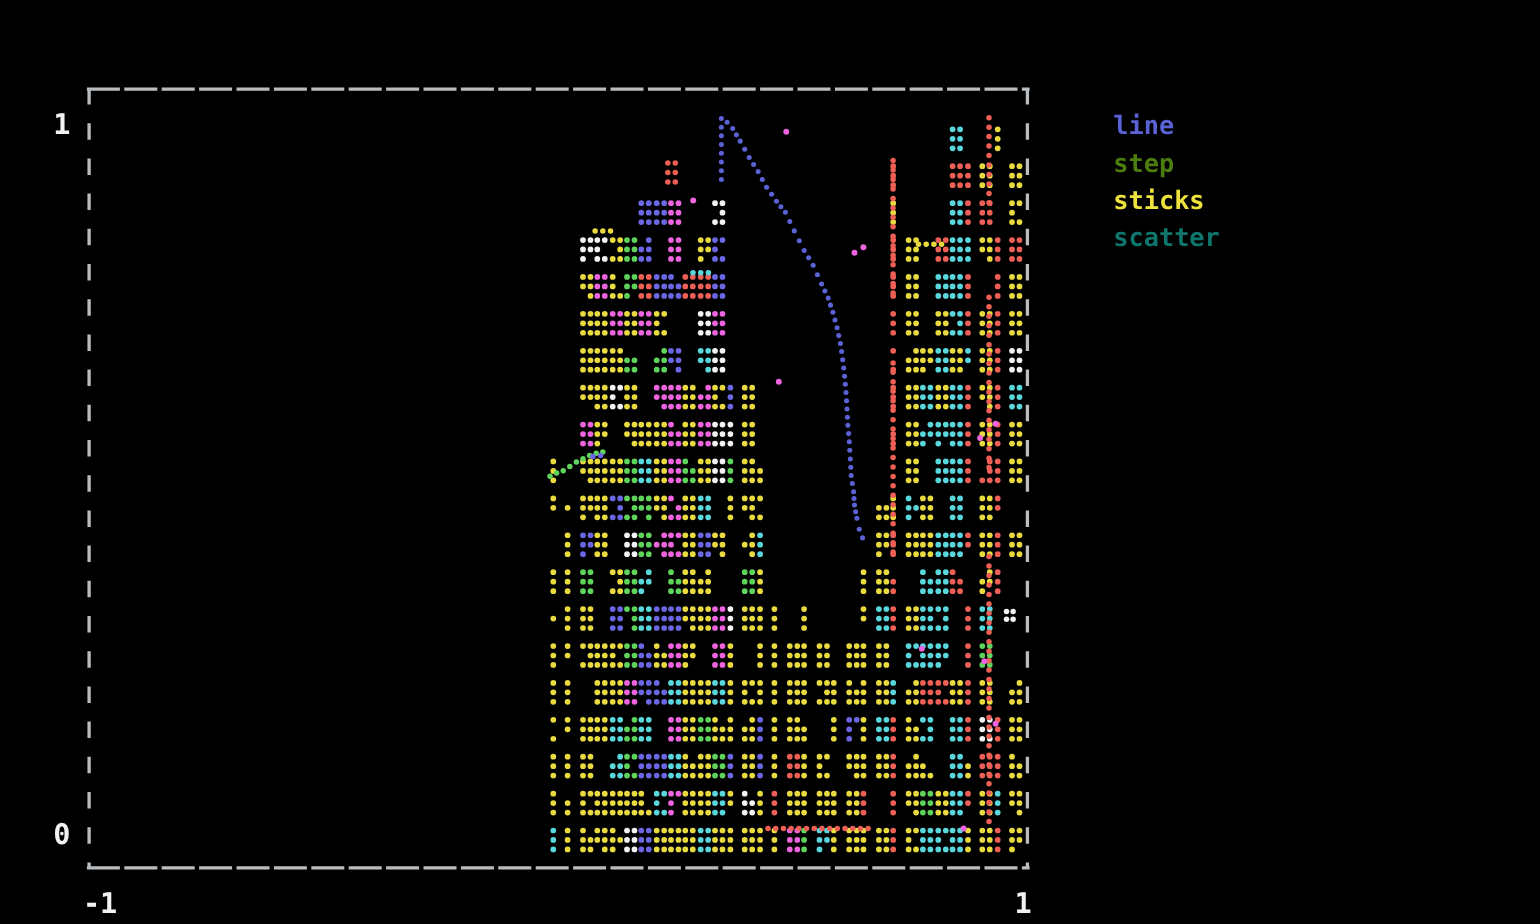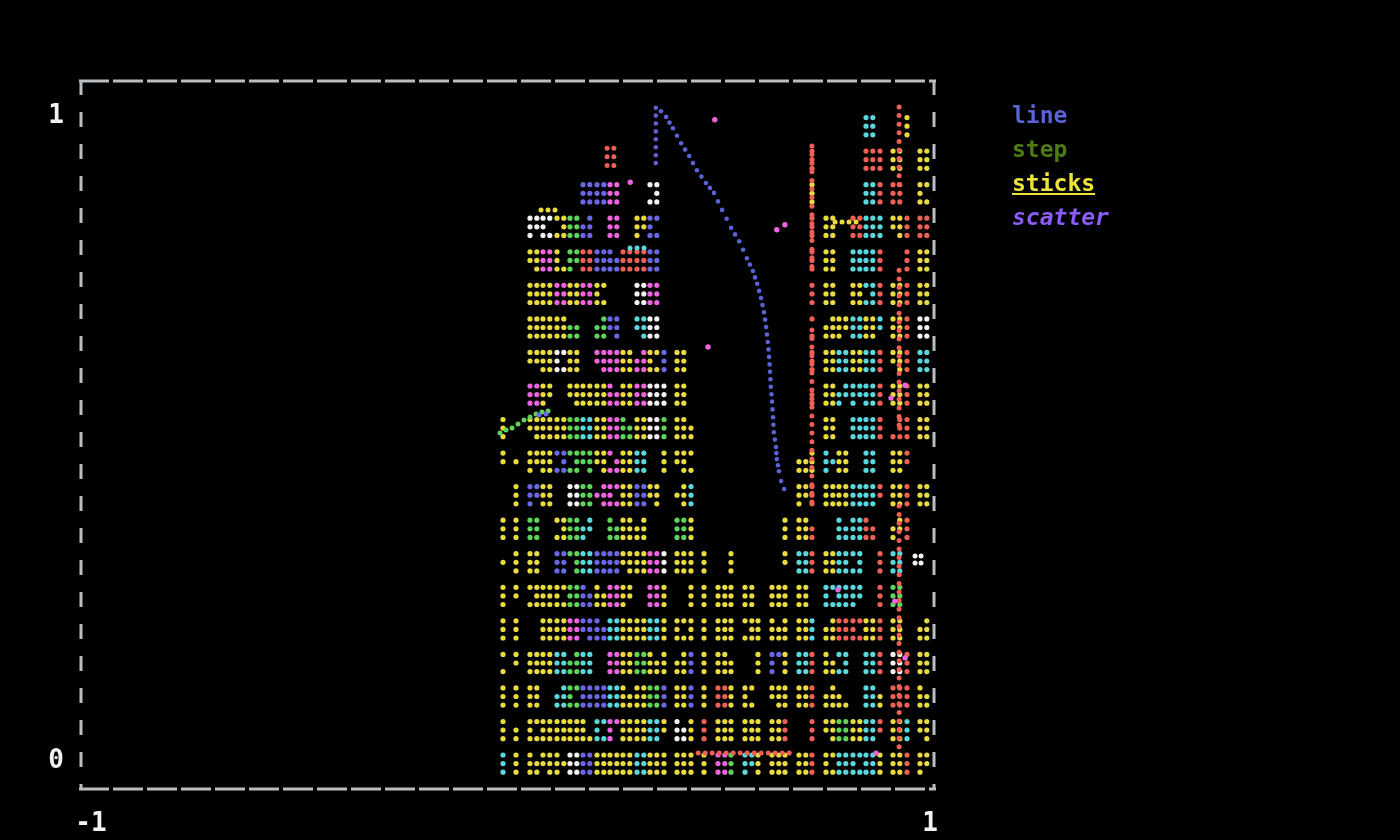--- a/index.html
+++ b/index.html
@@ -2174,16 +2174,16 @@
     </svg>
 
   <div class="axis-lbl y-top">1</div>
   <div class="axis-lbl y-bottom">0</div>
   <div class="axis-lbl x-left">-1</div>
   <div class="axis-lbl x-right">1</div>
 
   <div class="legend">
     <div class="legend-item" style="color: rgb(90, 98, 214);">line</div>
     <div class="legend-item" style="color: #4d7c0f;">step</div>
-    <div class="legend-item" style="color: rgb(238, 226, 60); text-decoration: underline;">sticks</div>
-    <div class="legend-item" style="color: #8b5cf6; font-style: italic;">scatter</div>
+    <div class="legend-item" style="color: rgb(238, 226, 60);">sticks</div>
+    <div class="legend-item" style="color: #0f766e;">scatter</div>
   </div>
 </div>
 
 </body></html>

